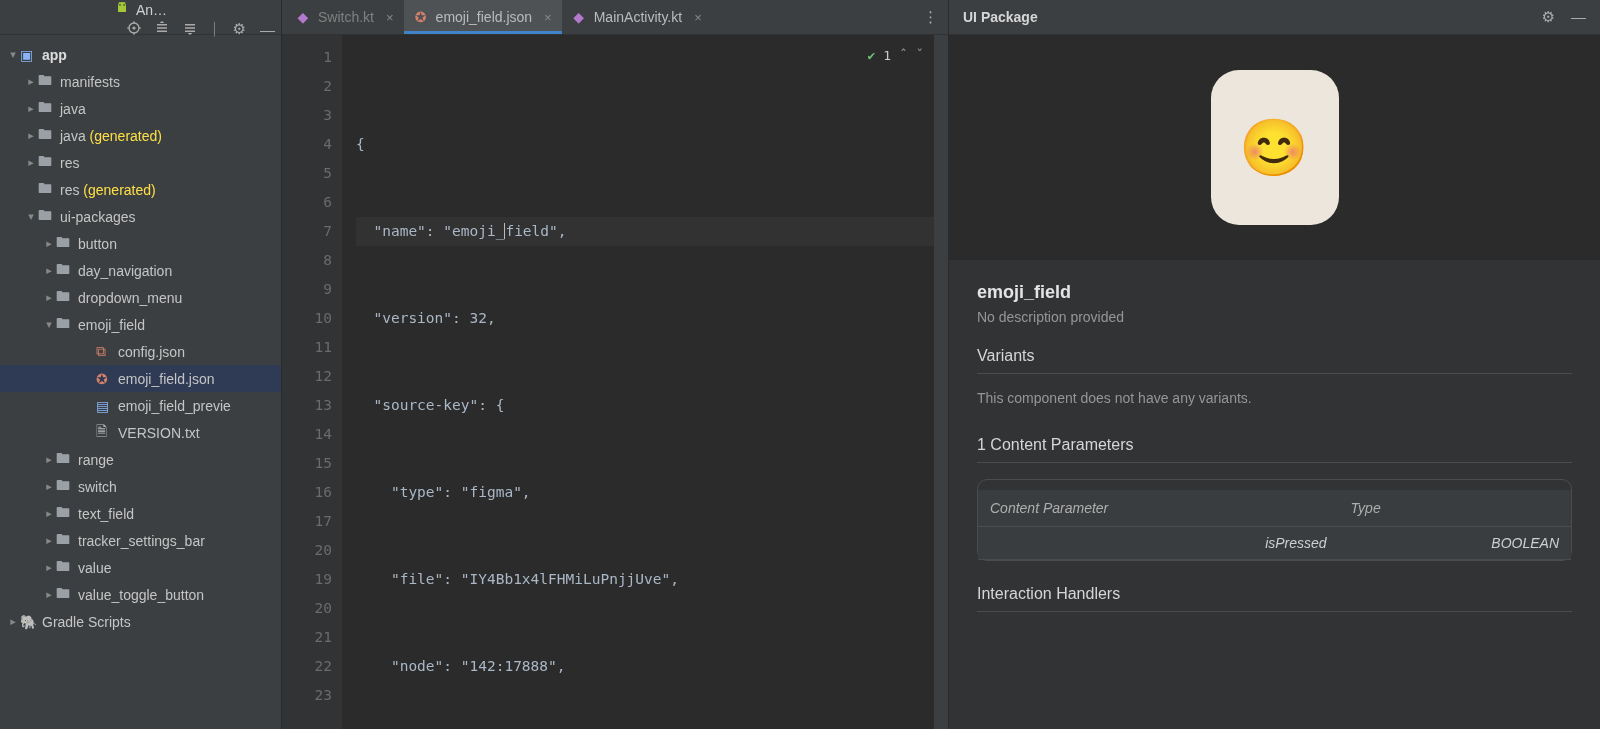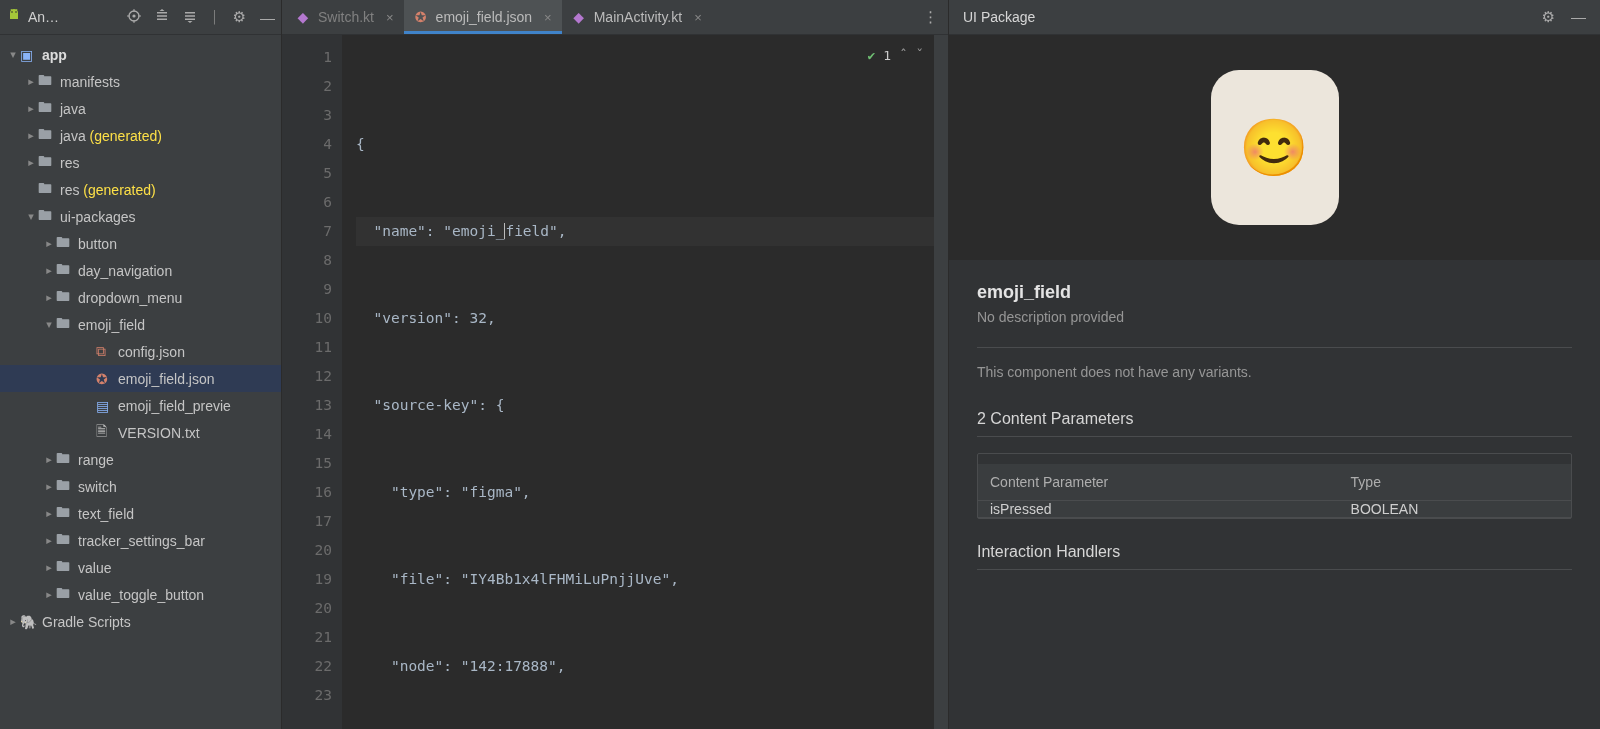--- a/index.html
+++ b/index.html
@@ -1,20 +1,20 @@
 <!DOCTYPE html>
 <html><head>
 <meta charset="utf-8">
 <style>
   * { box-sizing: border-box; margin: 0; padding: 0; }
   html, body { width: 1600px; height: 729px; overflow: hidden; font-family: -apple-system, "Segoe UI", Arial, sans-serif; background: #2b2b2b; color: #bbbbbb; font-size: 14px; }
   .root { display: flex; width: 100%; height: 100%; }
   
   .sidebar { width: 282px; background: #3c3f41; border-right: 1px solid #2b2b2b; display: flex; flex-direction: column; }
-  .sb-header { height: 35px; display: flex; align-items: center; padding: 0 6px; border-bottom: 1px solid #303234; }
+  .sb-header { height: 35px; display: flex; align-items: center; padding: 0 6px; border-bottom: 1px solid #303234; flex-direction: column; }
   .sb-header-left { display: flex; align-items: center; gap: 6px; flex: 1; }
   .android-icon { color: #a4c639; font-size: 16px; }
   .sb-title { color: #d0d0d0; font-weight: 500; }
   .sb-header-right { display: flex; align-items: center; gap: 14px; margin-left: auto; }
   .tool-icon { color: #aaa; font-size: 15px; cursor: pointer; }
   .tree { flex: 1; overflow: auto; padding-top: 6px; }
   .tree-row { display: flex; align-items: center; height: 27px; padding-left: 4px; cursor: pointer; white-space: nowrap; }
   .tree-row.selected { background: #2f3b54; }
   .tw-indent0 { padding-left: 6px; }
   .tw-indent1 { padding-left: 24px; }
@@ -48,36 +48,36 @@
   .code { flex:1; padding:8px 0 8px 14px; font-family: "SF Mono","Consolas","Menlo",monospace; font-size:14.5px; line-height:29px; overflow:hidden; color:#a9b7c6; position:relative; white-space:pre; }
   .code .line { height:29px; }
   .code .line.hl { background:#323232; }
   .find-bar { position:absolute; top:6px; right:10px; display:flex; align-items:center; gap:8px; color:#ccc; font-size:13px; }
   .find-bar .check { color:#6fbf73; }
   .find-bar span.nav { color:#999; font-size:14px; cursor:pointer; }
   .scroll-stub { width:14px; background:#3c3f41; }
   
   .right-panel { width: 652px; background:#3c3f41; border-left:1px solid #2b2b2b; display:flex; flex-direction:column; }
   .rp-header { height:35px; display:flex; align-items:center; padding:0 14px; border-bottom:1px solid #303234; }
-  .rp-title { color:#d6d6d6; font-weight:400; }
+  .rp-title { color:#d6d6d6; font-weight:700; }
   .rp-header-right { margin-left:auto; display:flex; gap:16px; color:#aaa; }
   .preview-zone { height:225px; background:#2b2b2b; display:flex; align-items:center; justify-content:center; }
   .tile { width:128px; height:155px; background:#ece6dc; border-radius:28px; display:flex; align-items:center; justify-content:center; font-size:56px; }
   .rp-body { flex:1; padding:22px 28px; overflow:auto; background:#313335; }
   .rp-name { color:#e4e4e4; font-size:18px; font-weight:600; margin-bottom:6px; }
   .rp-desc { color:#969696; margin-bottom:22px; }
   .rp-divider { border:none; border-top:1px solid #4a4c4e; margin:8px 0 16px 0; }
   .section-title { color:#d6d6d6; font-size:16px; font-weight:500; margin-bottom:4px; }
   .section-sub { color:#969696; font-size:14px; margin-bottom:12px; }
   .param-table { width: 100%; margin-top: 10px; border-collapse: collapse; }
   .param-table th { text-align:left; font-weight:500; color:#aeaeae; padding:10px 12px; font-size:14px; }
-  .param-table td { padding:0 12px; color:#cfcfcf; border-top:1px solid #4a4c4e; border-bottom:1px solid #4a4c4e; }
+  .param-table td { padding:8px 12px; color:#cfcfcf; border-top:1px solid #4a4c4e; border-bottom:1px solid #4a4c4e;text-align:right; }
   .param-table tbody tr:first-child td { border-top:1px solid #4a4c4e;}
   .param-table tr { background:#3a3d3f; }
-  .param-table-wrap { border:1px solid #4a4c4e; border-radius:2px; }
+  .param-table-wrap { border:1px solid #4a4c4e; border-radius:10px;font-style:italic; }
   svg { overflow: visible; }
   .cursor { border-left:1px solid #bbbbbb; }
 </style>
 </head>
 <body>
 
 <div class="root">
 
   <div class="sidebar">
     <div class="sb-header">
@@ -313,25 +313,26 @@
     </div>
     <div class="preview-zone">
       <div class="tile">
         <span>😊</span>
       </div>
     </div>
     <div class="rp-body">
       <div class="rp-name">emoji_field</div>
       <div class="rp-desc">No description provided</div>
 
+      <div class="section-title">Variants</div>
       <hr class="rp-divider">
       <div class="section-sub">This component does not have any variants.</div>
       <div style="height:18px"></div>
 
-      <div class="section-title">2 Content Parameters</div>
+      <div class="section-title">1 Content Parameters</div>
       <hr class="rp-divider">
       <div class="param-table-wrap">
       <table class="param-table">
         <thead>
           <tr>
             <th>Content Parameter</th>
             <th>Type</th>
           </tr>
         </thead>
         <tbody>

